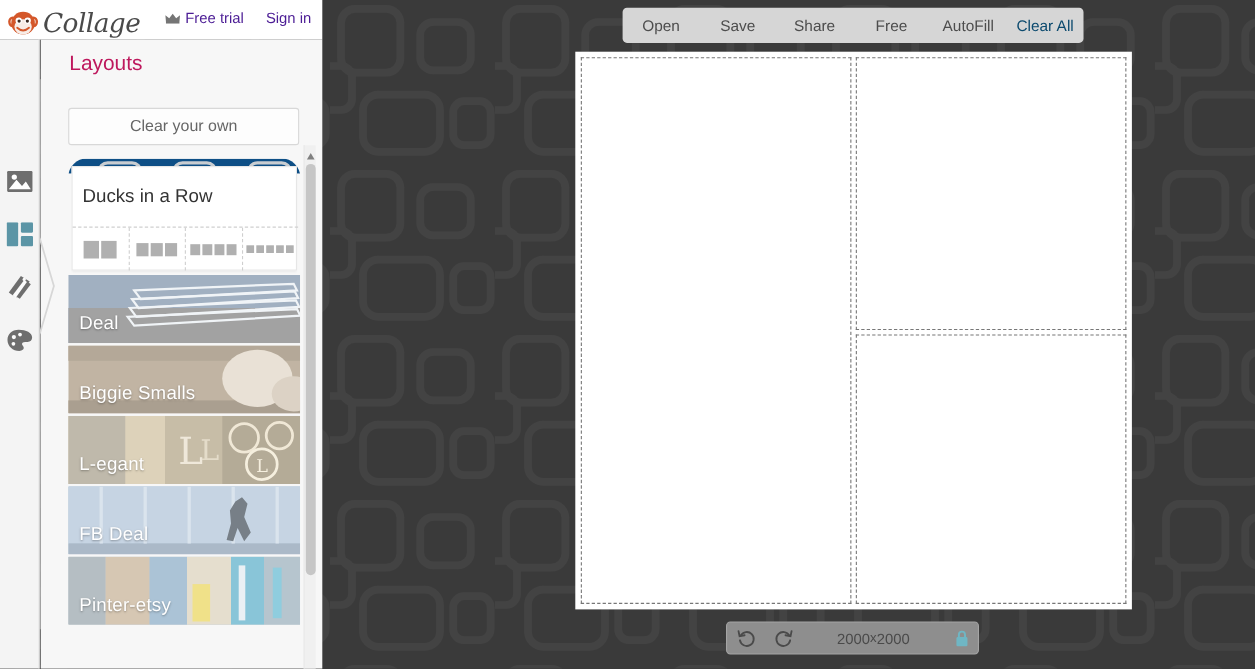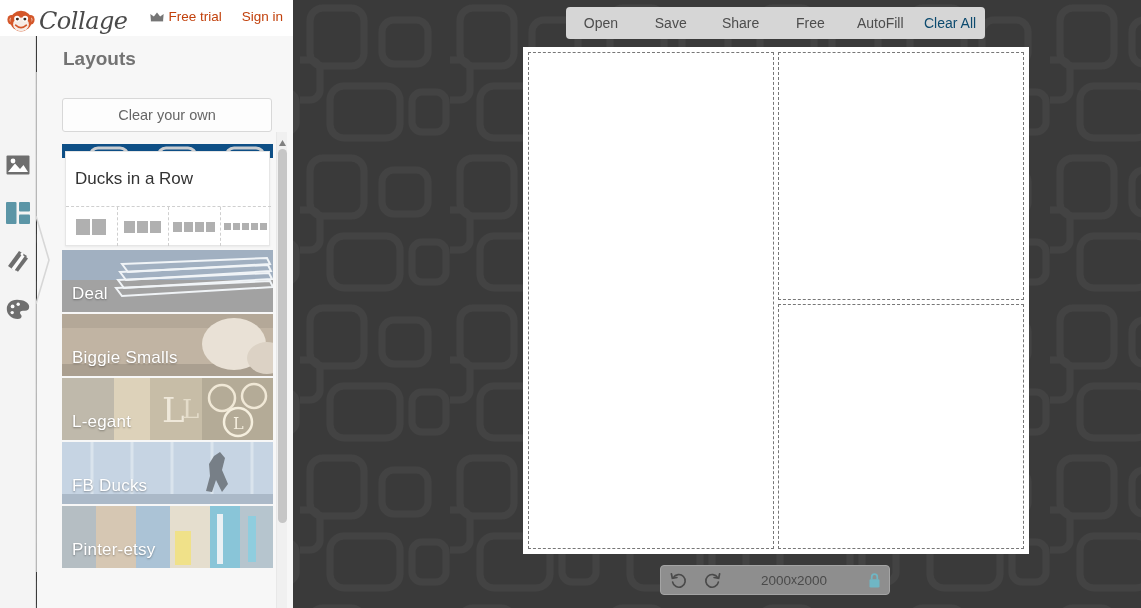--- a/index.html
+++ b/index.html
@@ -34,21 +34,21 @@
     font-family: "DejaVu Serif", serif;
     font-style: italic;
     font-size: 24px;
     color: #4a4a4a;
     letter-spacing: -0.5px;
     line-height: 26px;
   }
   .header-links {
     position: absolute; right: 10px; top: 9px;
     display: flex; align-items: center; gap: 20px;
-    font-size: 13.5px; color: #c2410c;
+    font-size: 13.5px; color: #4c1d95;
   }
   .hlink { display: flex; align-items: center; gap: 4px; cursor: pointer; white-space: nowrap; }
   .crown-icon { display: block; }
 
   
   .rail {
     position: absolute; left: 0; top: 36px; width: 36px; height: 572px;
     background: #f4f4f4;
     border-right: 1px solid #e2e2e2;
     z-index: 15;
@@ -68,38 +68,39 @@
 
   
   .sidebar {
     position: absolute; left: 37px; top: 36px; width: 256px; height: 572px;
     background: #f7f7f7;
     z-index: 14;
     overflow: hidden;
   }
   .panel-title {
     position: absolute; left: 26px; top: 12px;
-    font-size: 19px; color: #737373; font-weight: bold;
+    font-size: 19px; color: #be185d; font-weight: normal;
   }
   .create-btn {
     position: absolute; left: 25px; top: 62px;
     width: 210px; height: 34px;
     background: #fdfdfd;
     border: 1px solid #d8d8d8;
     border-radius: 3px;
     font-size: 14.5px; color: #666;
     display: flex; align-items: center; justify-content: center;
     cursor: pointer;
   }
 
   
   .layout-list {
     position: absolute; left: 25px; top: 108px;
     width: 211px; height: 464px;
     overflow: hidden;
+    border-radius: 17px;
   }
   .layout-card {
     position: relative;
     width: 211px; height: 62px;
     margin-bottom: 2px;
     overflow: hidden;
     cursor: pointer;
   }
   .layout-card .thumb { position: absolute; inset: 0; }
   .layout-card .veil {
@@ -437,21 +438,21 @@
           <g stroke="#c7d6e4" stroke-width="3">
             <line x1="30" y1="0" x2="30" y2="52"></line>
             <line x1="70" y1="0" x2="70" y2="52"></line>
             <line x1="110" y1="0" x2="110" y2="52"></line>
             <line x1="150" y1="0" x2="150" y2="52"></line>
             <line x1="190" y1="0" x2="190" y2="52"></line>
           </g>
           <path d="M152 14 L158 10 L163 16 L160 28 L166 42 L160 50 L154 38 L150 50 L144 49 L148 34 L147 22 Z" fill="#2f3b47"></path>
         </svg>
         <div class="veil"></div>
-        <span class="name">FB Ducks</span>
+        <span class="name">FB Deal</span>
       </div>
 
       <div class="layout-card">
         <svg class="thumb" width="211" height="62" viewBox="0 0 211 62">
           <rect width="211" height="62" fill="#9fb0bb"></rect>
           <rect x="0" y="0" width="34" height="62" fill="#8e9ba3"></rect>
           <rect x="34" y="0" width="40" height="62" fill="#c0a98a"></rect>
           <rect x="74" y="0" width="34" height="62" fill="#7fa3c0"></rect>
           <rect x="108" y="0" width="40" height="62" fill="#d8cdb4"></rect>
           <rect x="113" y="25" width="16" height="34" fill="#e8d14a"></rect>

